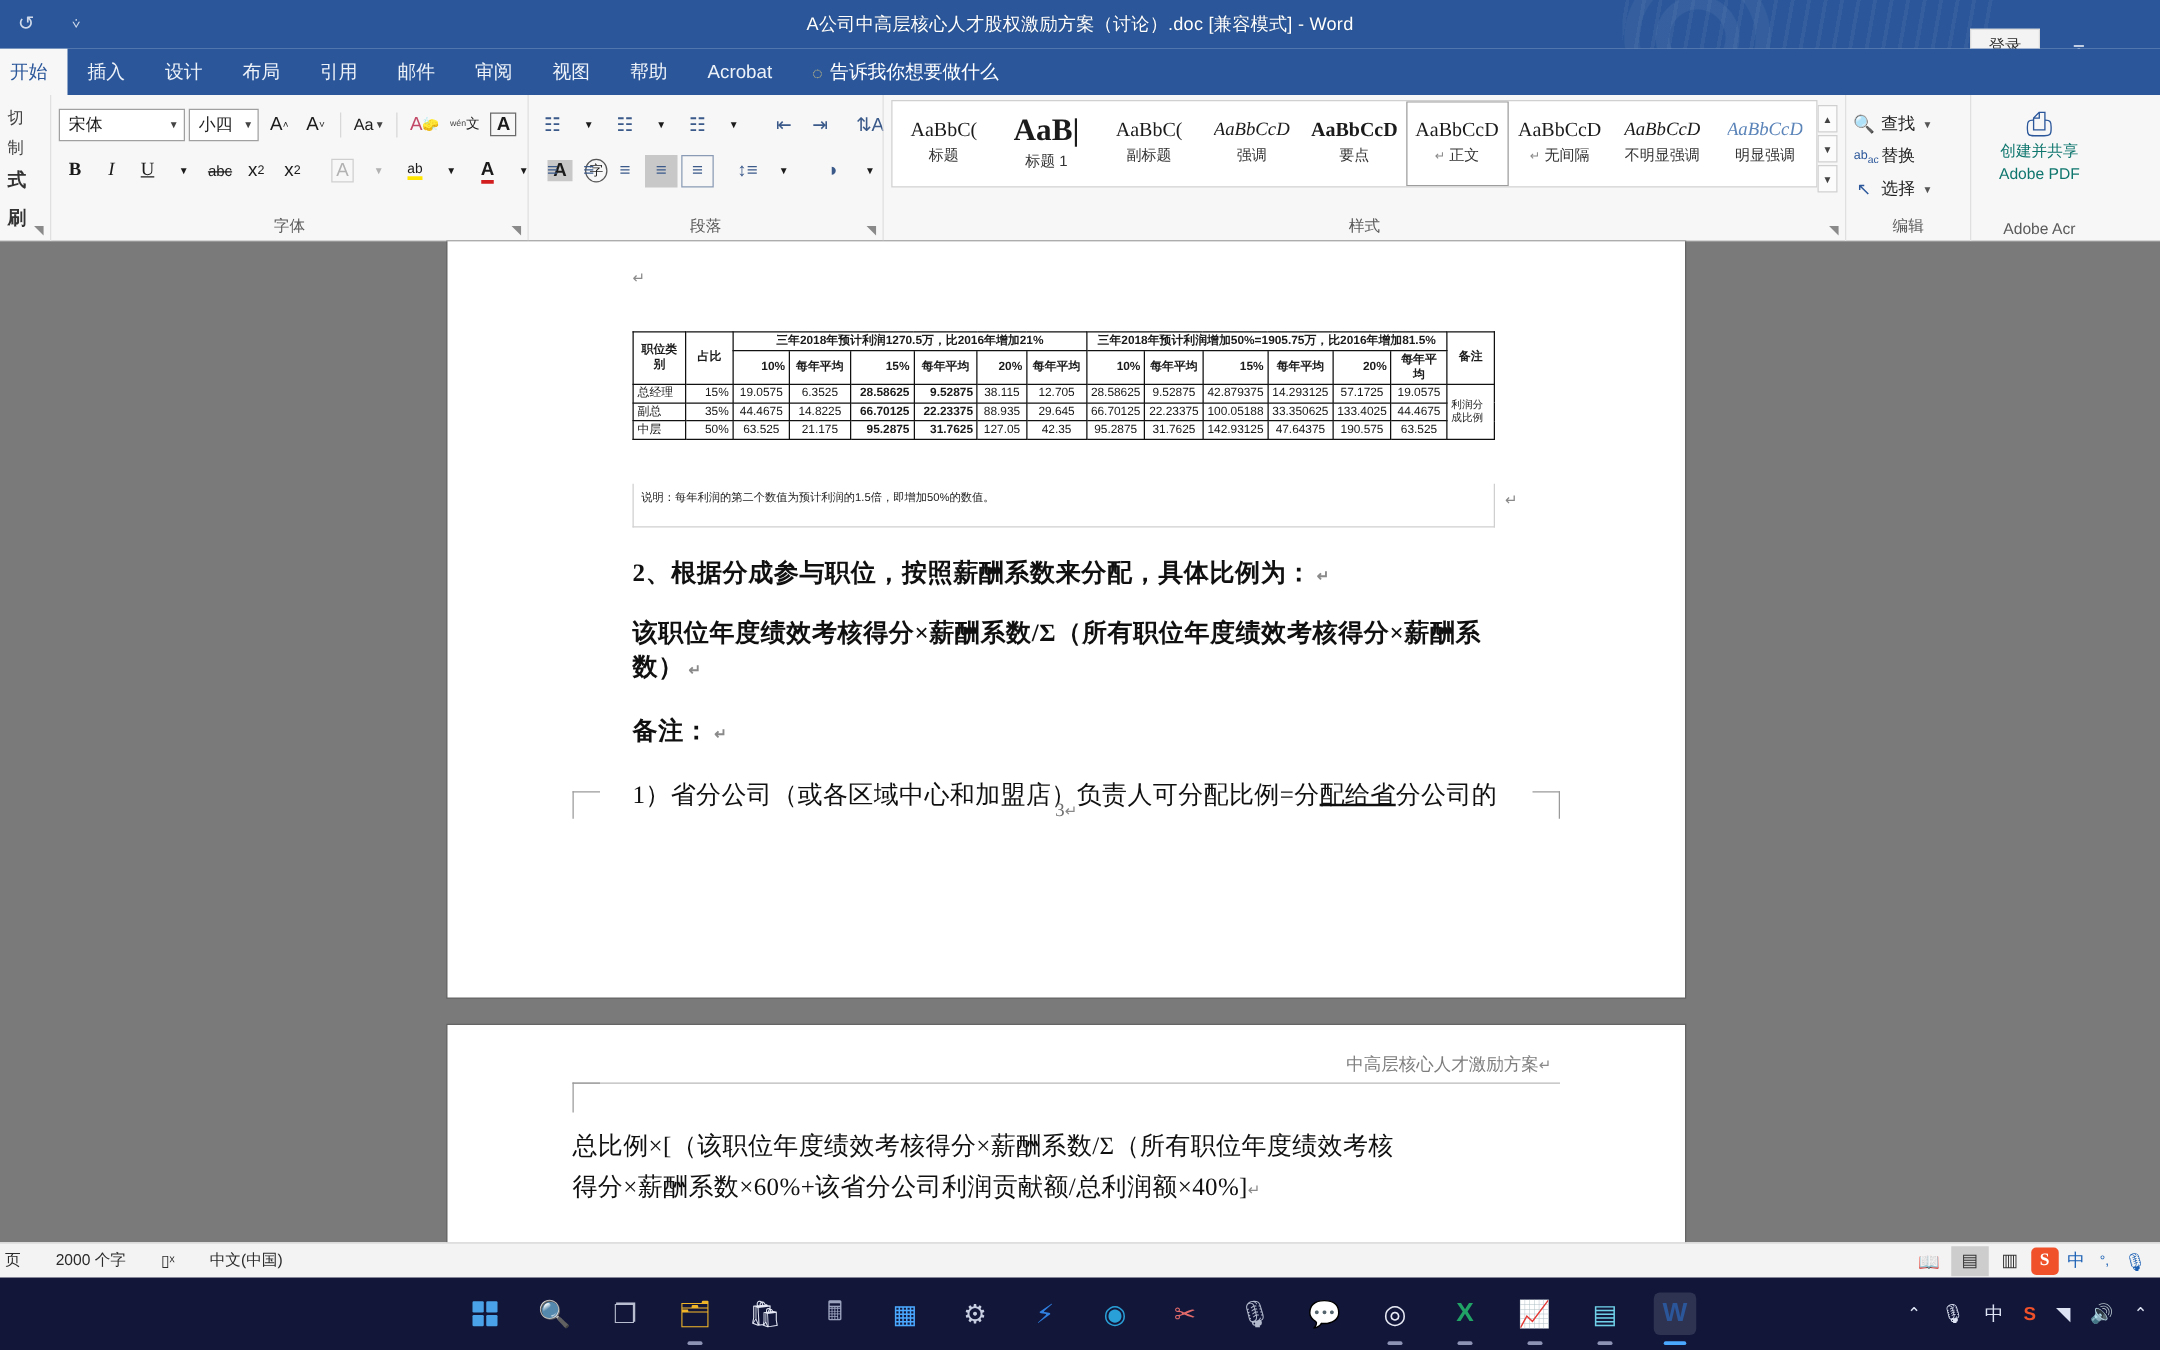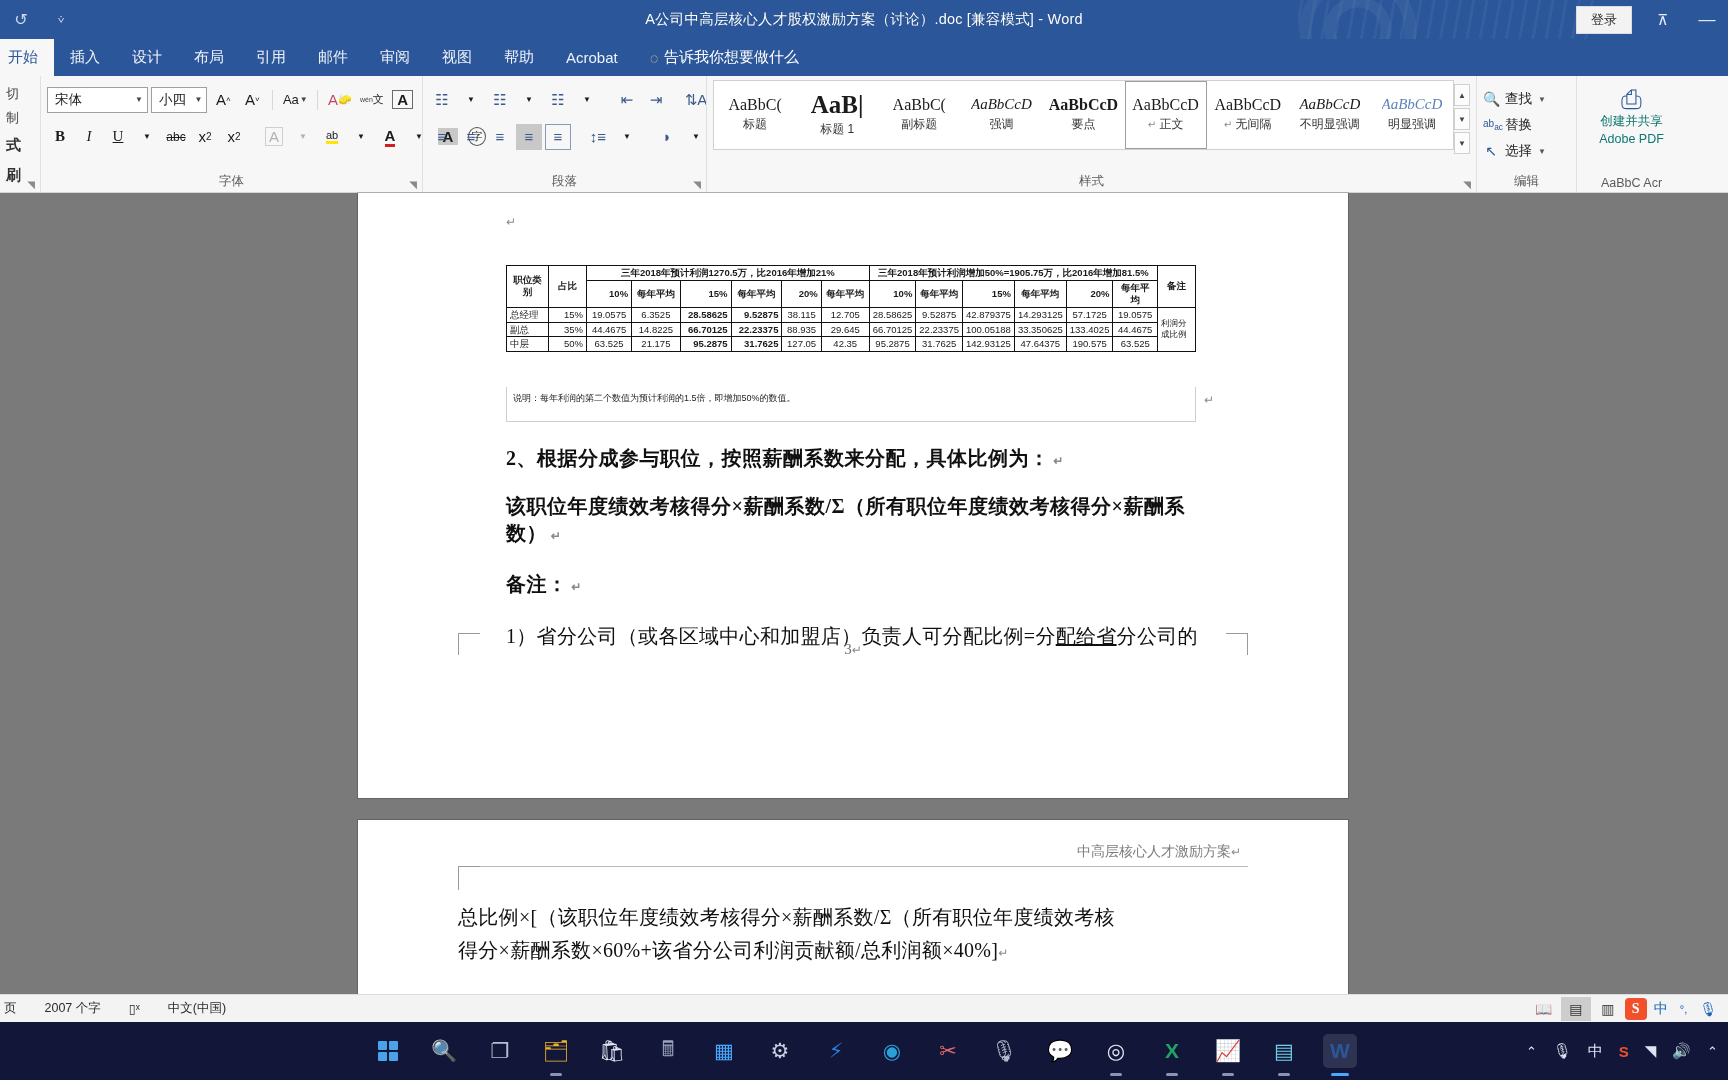--- a/index.html
+++ b/index.html
@@ -33,22 +33,22 @@
     width: 26px; height: 26px; display: flex; align-items: center; justify-content: center;
     color: #cfd9ea; font-size: 16px; line-height: 1;
   }
   .title-text {
     position: absolute; left: 0; top: 0; width: 1728px; height: 39px;
     display: flex; align-items: center; justify-content: center;
     color: #ffffff; font-size: 14.5px; letter-spacing: .2px;
     text-shadow: 0 0 1px rgba(0,0,0,.25);
   }
   .title-right {
-    position: absolute; right: 8px; top: 0; height: 39px;
-    display: flex; align-items: center; gap: 18px;
+    position: absolute; right: 8px; top: 12px; height: 39px;
+    display: flex; align-items: flex-end; gap: 18px;
   }
   .signin-btn {
     background: #f3f3f3; color: #2b2b2b; font-size: 13px;
     padding: 4px 14px; border: 1px solid #dcdcdc;
   }
   .win-icon { color: #e8edf6; font-size: 15px; width: 26px; text-align: center; }
   .win-min { font-size: 17px; }
 
   
   .ribbon-tabs {
@@ -461,21 +461,21 @@
       </div>
       <div class="group-label">编辑</div>
     </div>
 
     <div class="group g-adobe">
       <div class="adobe-btn">
         <div class="adobe-ico">⎙</div>
         <div class="adobe-txt">创建并共享</div>
         <div class="adobe-txt">Adobe PDF</div>
       </div>
-      <div class="group-label">AaBbC Acr</div>
+      <div class="group-label">Adobe Acr</div>
     </div>
   </div>
 
   <div class="docarea">
 
     <div class="page page1">
 
       <div style="position:absolute;left:148px;top:22px;" class="pil">↵</div>
 
       <div class="tbl-wrap">
@@ -593,21 +593,21 @@
         <span>总比例×[（该职位年度绩效考核得分×薪酬系数/Σ（所有职位年度绩效考核</span>
       </div>
       <div class="para p-norm" style="top:115px; width:700px; left:100px;">
         <span>得分×薪酬系数×60%+该省分公司利润贡献额/总利润额×40%]</span><span class="pil">↵</span>
       </div>
     </div>
   </div>
 
   <div class="statusbar">
     <div class="sb-item" style="padding-left:4px;">页</div>
-    <div class="sb-item">2007 个字</div>
+    <div class="sb-item">2000 个字</div>
     <div class="sb-item">▯ˣ</div>
     <div class="sb-item">中文(中国)</div>
     <div class="sb-right">
       <div class="sb-vbtn">📖</div>
       <div class="sb-vbtn on">▤</div>
       <div class="sb-vbtn">▥</div>
       <div class="sogou-s">S</div>
       <div class="ime">中</div>
       <div class="ime" style="font-size:11px">°,</div>
       <div class="ime">🎙</div>

